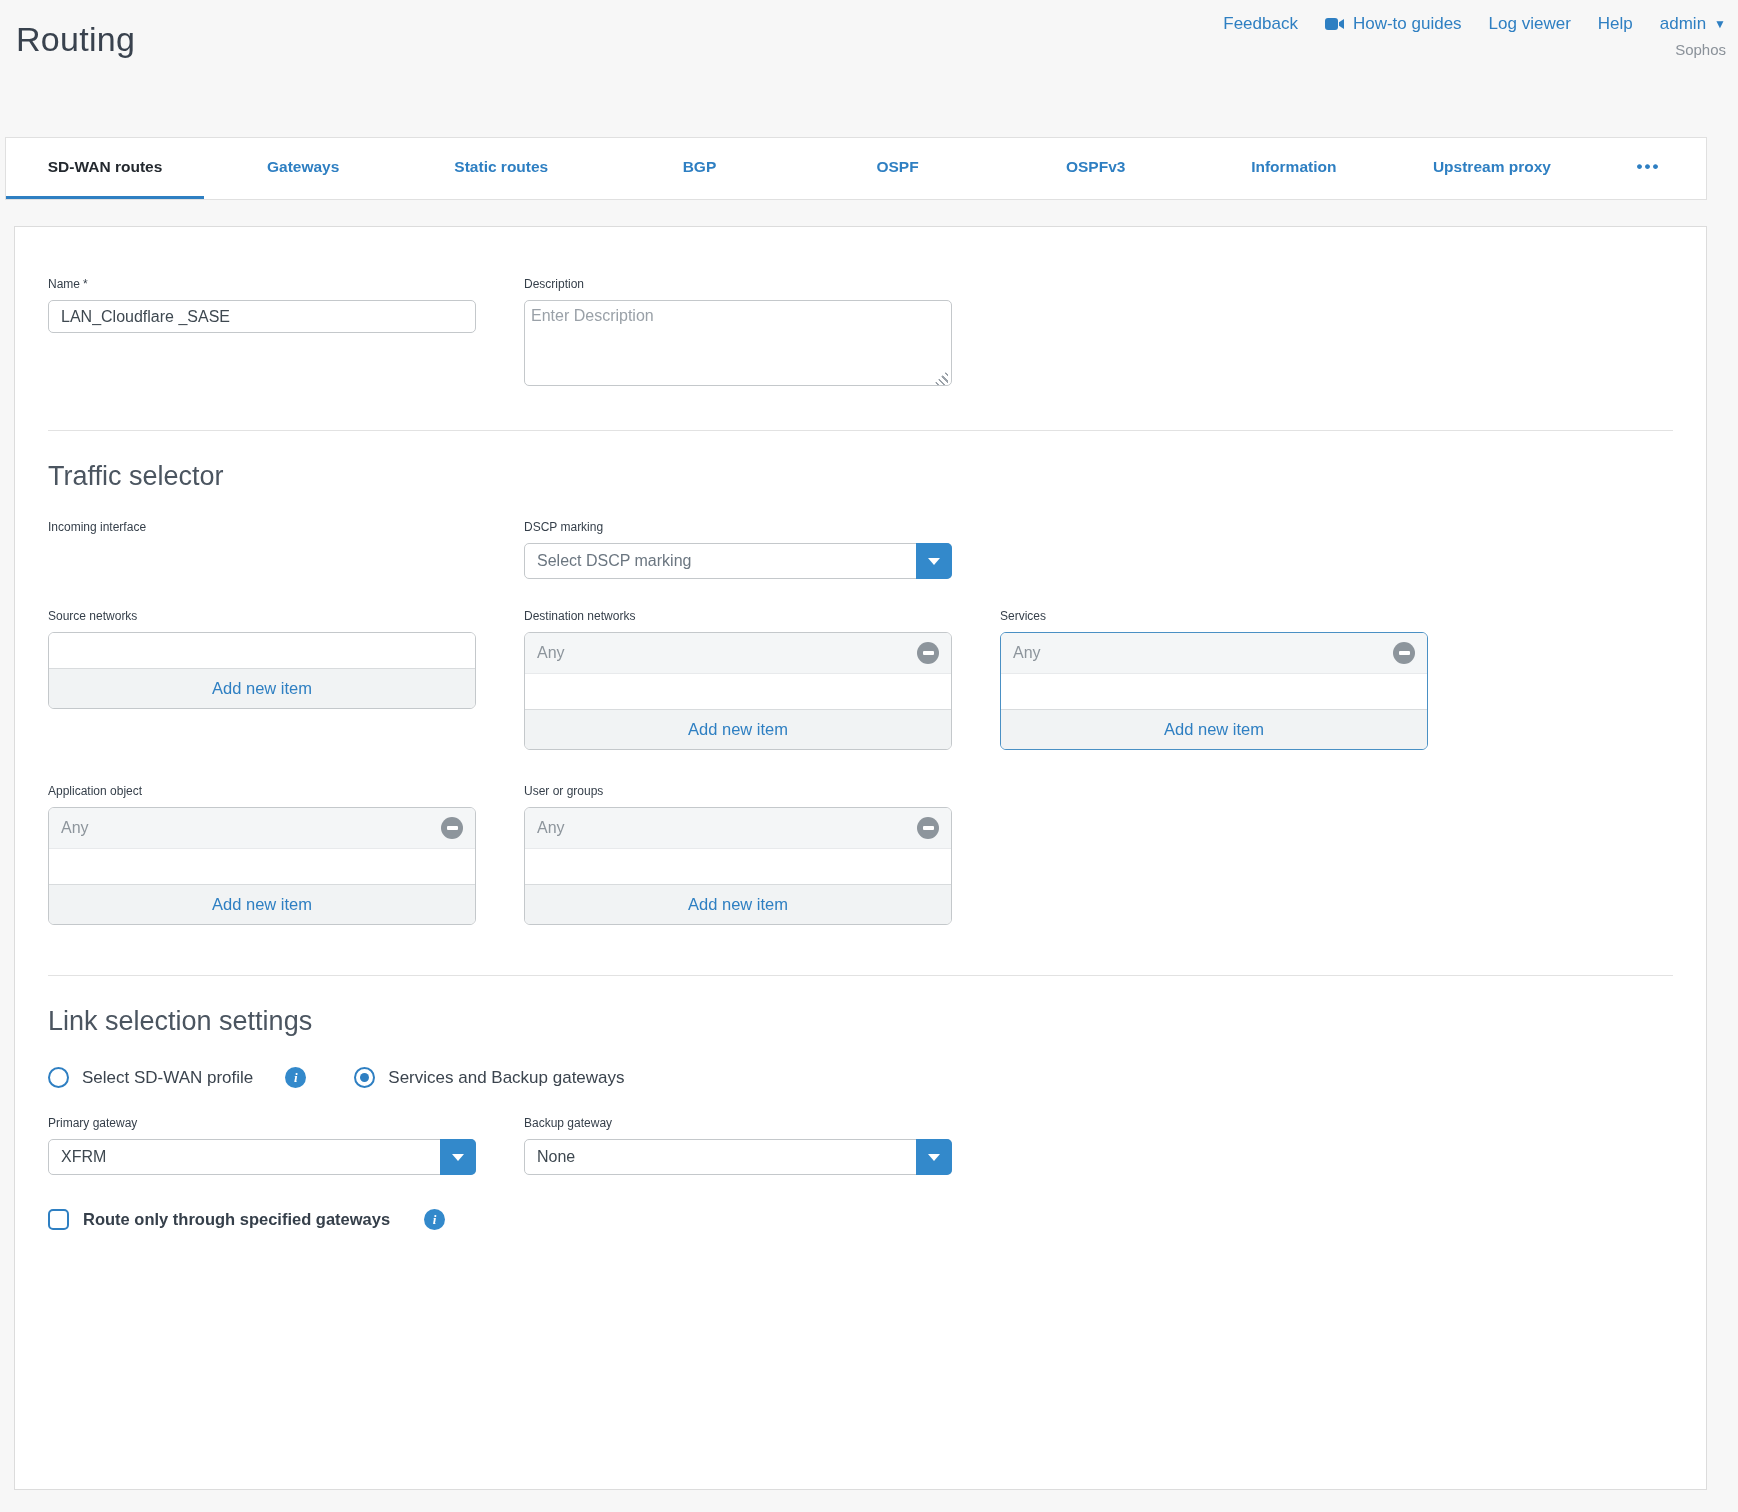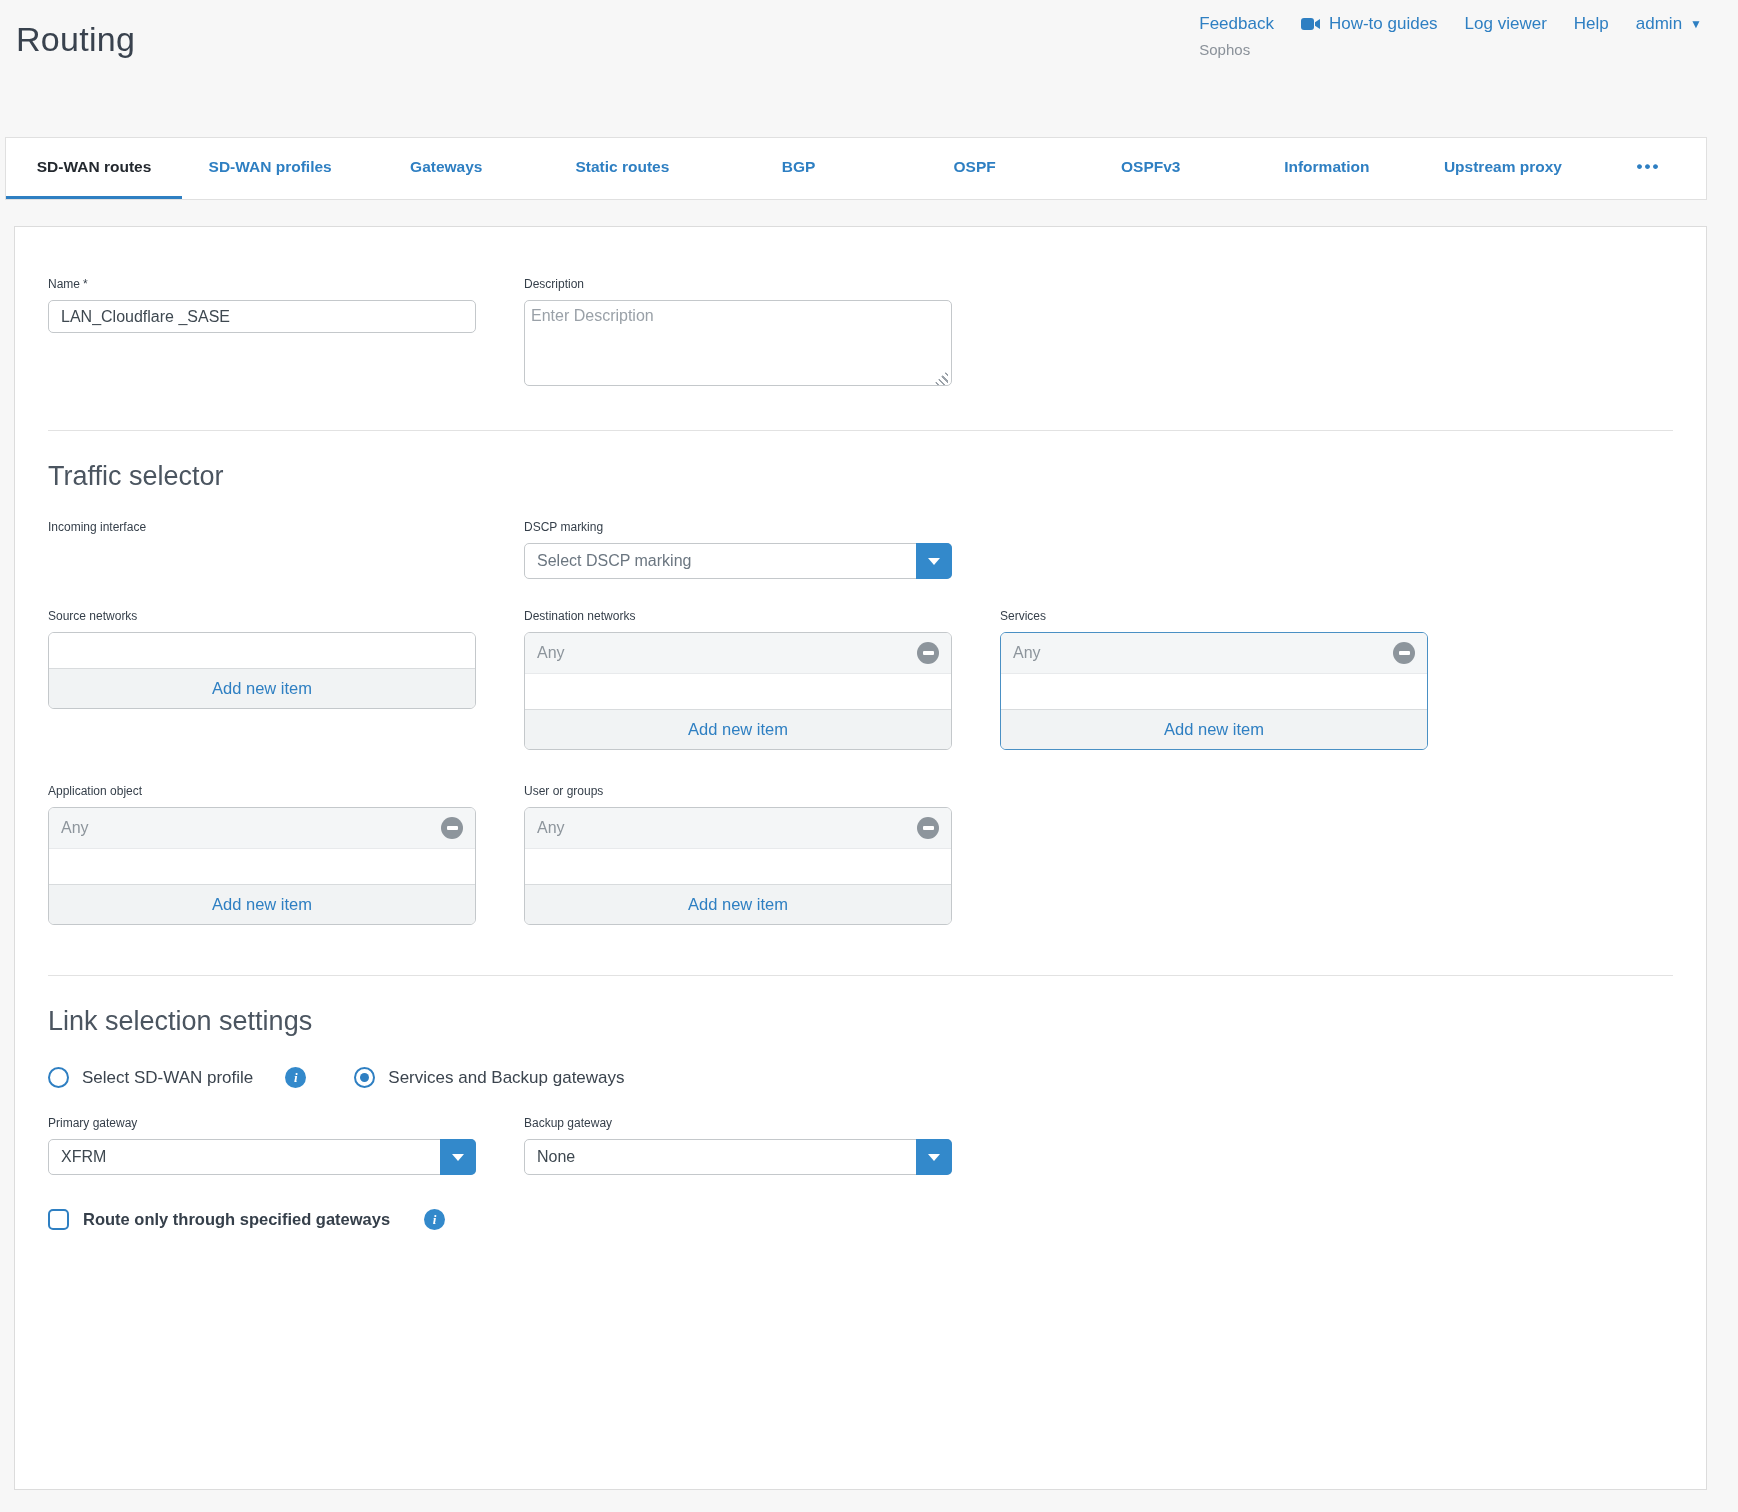--- a/index.html
+++ b/index.html
@@ -6,21 +6,21 @@
   html,body { width:1738px; height:1512px; }
   body {
     background:#f7f7f7;
     font-family:"Liberation Sans", sans-serif;
     color:#3b444e;
     overflow:hidden;
   }
   
   .header { position:relative; height:137px; padding:14px 28px 0 16px; }
   .page-title { font-size:34px; font-weight:400; color:#39424e; margin-top:6px; letter-spacing:0.3px; }
-  .header-right { position:absolute; top:14px; right:36px; }
+  .header-right { position:absolute; top:14px; right:12px; text-align:right; }
   .header-links { display:flex; gap:27px; align-items:center; font-size:17px; color:#2e7fc2; }
   .header-links a { color:#2e7fc2; text-decoration:none; cursor:pointer; display:inline-flex; align-items:center; gap:8px; }
   .chev { font-size:12px; }
   .brand { margin-top:7px; color:#8a9199; font-size:15px; }
   
   .tabbar { margin:0 31px 0 5px; height:63px; background:#fff; border:1px solid #e0e0e0; display:flex; align-items:stretch; }
   .tab { flex:1; display:flex; align-items:center; justify-content:center; font-weight:700; font-size:15.5px; color:#2e7fc2; cursor:pointer; border-bottom:3px solid transparent; }
   .tab.active { color:#23282e; border-bottom-color:#2e7fc2; }
   .tab.more { flex:0 0 115px; font-size:17px; letter-spacing:2px; }
   
@@ -87,21 +87,20 @@
         <span>admin</span>
         <span class="chev">▼</span>
       </a>
     </div>
     <div class="brand">Sophos</div>
   </div>
 </div>
 
 <nav class="tabbar">
   <div class="tab active">SD-WAN routes</div>
-  <div class="tab">SD-WAN profiles</div>
   <div class="tab">Gateways</div>
   <div class="tab">Static routes</div>
   <div class="tab">BGP</div>
   <div class="tab">OSPF</div>
   <div class="tab">OSPFv3</div>
   <div class="tab">Information</div>
   <div class="tab">Upstream proxy</div>
   <div class="tab more">•••</div>
 </nav>
 

